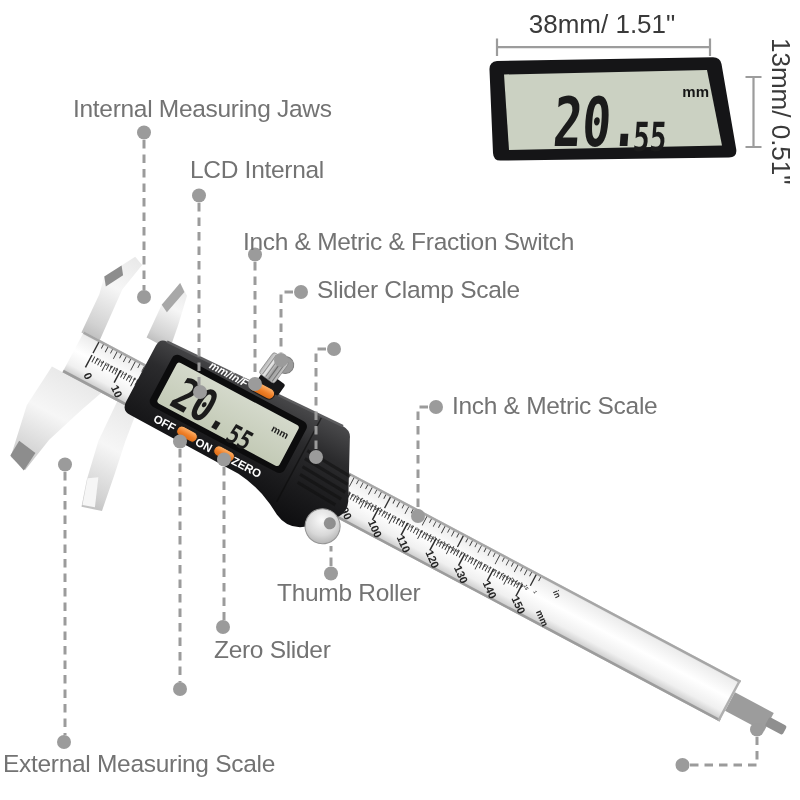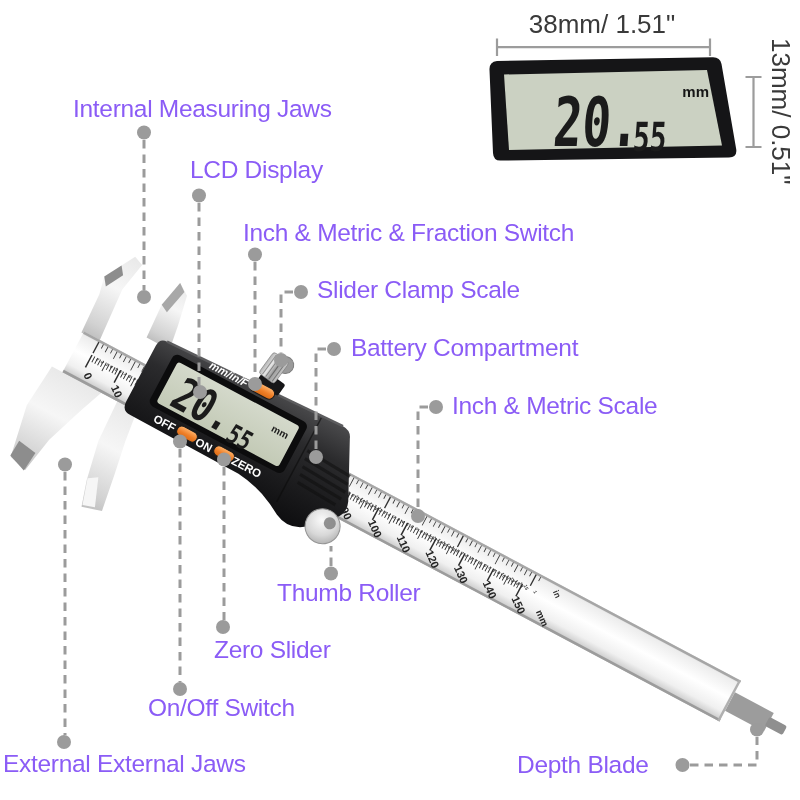--- a/index.html
+++ b/index.html
@@ -1,19 +1,19 @@
 <!DOCTYPE html>
 <html><head>
 <meta charset="utf-8">
 <style>
   html,body{margin:0;padding:0;background:#fff;}
   .stage{position:relative;width:800px;height:800px;background:#ffffff;overflow:hidden;
          font-family:"Liberation Sans",sans-serif;}
   .stage svg{position:absolute;left:0;top:0;}
-  .callout{position:absolute;font-size:24.5px;line-height:1.05;color:#8b5cf6;
+  .callout{position:absolute;font-size:24.5px;line-height:1.05;color:#737373;
            white-space:nowrap;letter-spacing:-0.3px;}
   
   .dim-label{font:400 26px "Liberation Sans",sans-serif;fill:#3a3a3a;}
   .lcd-digits{font-family:"DejaVu Sans Mono",monospace;font-weight:700;fill:#1b1b1b;}
   .lcd-unit{font:700 15px "Liberation Sans",sans-serif;fill:#161616;}
   .lcd-unit-sm{font:700 10px "Liberation Sans",sans-serif;fill:#1b1b1b;}
   .btn-label{font:700 11.5px "Liberation Sans",sans-serif;fill:#ffffff;}
   .mode-label{font:italic 700 11px "Liberation Sans",sans-serif;fill:#ffffff;}
   .mm-num{font:700 11px "Liberation Sans",sans-serif;fill:#242424;}
   .in-num{font:700 4.6px "Liberation Sans",sans-serif;fill:#3a3a3a;}
@@ -554,23 +554,20 @@
       <circle cx="180" cy="441.5" r="7"></circle>
         <circle cx="180" cy="689" r="7"></circle>
       <circle cx="65" cy="464.5" r="7"></circle>
         <circle cx="64" cy="742" r="7"></circle>
       <circle cx="682.5" cy="765" r="7"></circle>
         <circle cx="757" cy="729.5" r="7"></circle>
     </g>
   </svg>
 
   <div class="callout" style="left:73px;top:96px">Internal Measuring Jaws</div>
-  <div class="callout" style="left:190px;top:157px">LCD Display</div>
-  <div class="callout" style="left:243px;top:220px">Inch &amp; Metric &amp; Fraction Switch</div>
+  <div class="callout" style="left:190px;top:157px">LCD Internal</div>
+  <div class="callout" style="left:243px;top:229px">Inch &amp; Metric &amp; Fraction Switch</div>
   <div class="callout" style="left:317px;top:277px">Slider Clamp Scale</div>
-  <div class="callout" style="left:351px;top:335px">Battery Compartment</div>
   <div class="callout" style="left:277px;top:580px">Thumb Roller</div>
   <div class="callout" style="left:452px;top:393px">Inch &amp; Metric Scale</div>
   <div class="callout" style="left:214px;top:637px">Zero Slider</div>
-  <div class="callout" style="left:148px;top:695px">On/Off Switch</div>
-  <div class="callout" style="left:3px;top:751px">External External Jaws</div>
-  <div class="callout" style="left:517px;top:752px">Depth Blade</div>
+  <div class="callout" style="left:3px;top:751px">External Measuring Scale</div>
 </div>
 
 </body></html>

